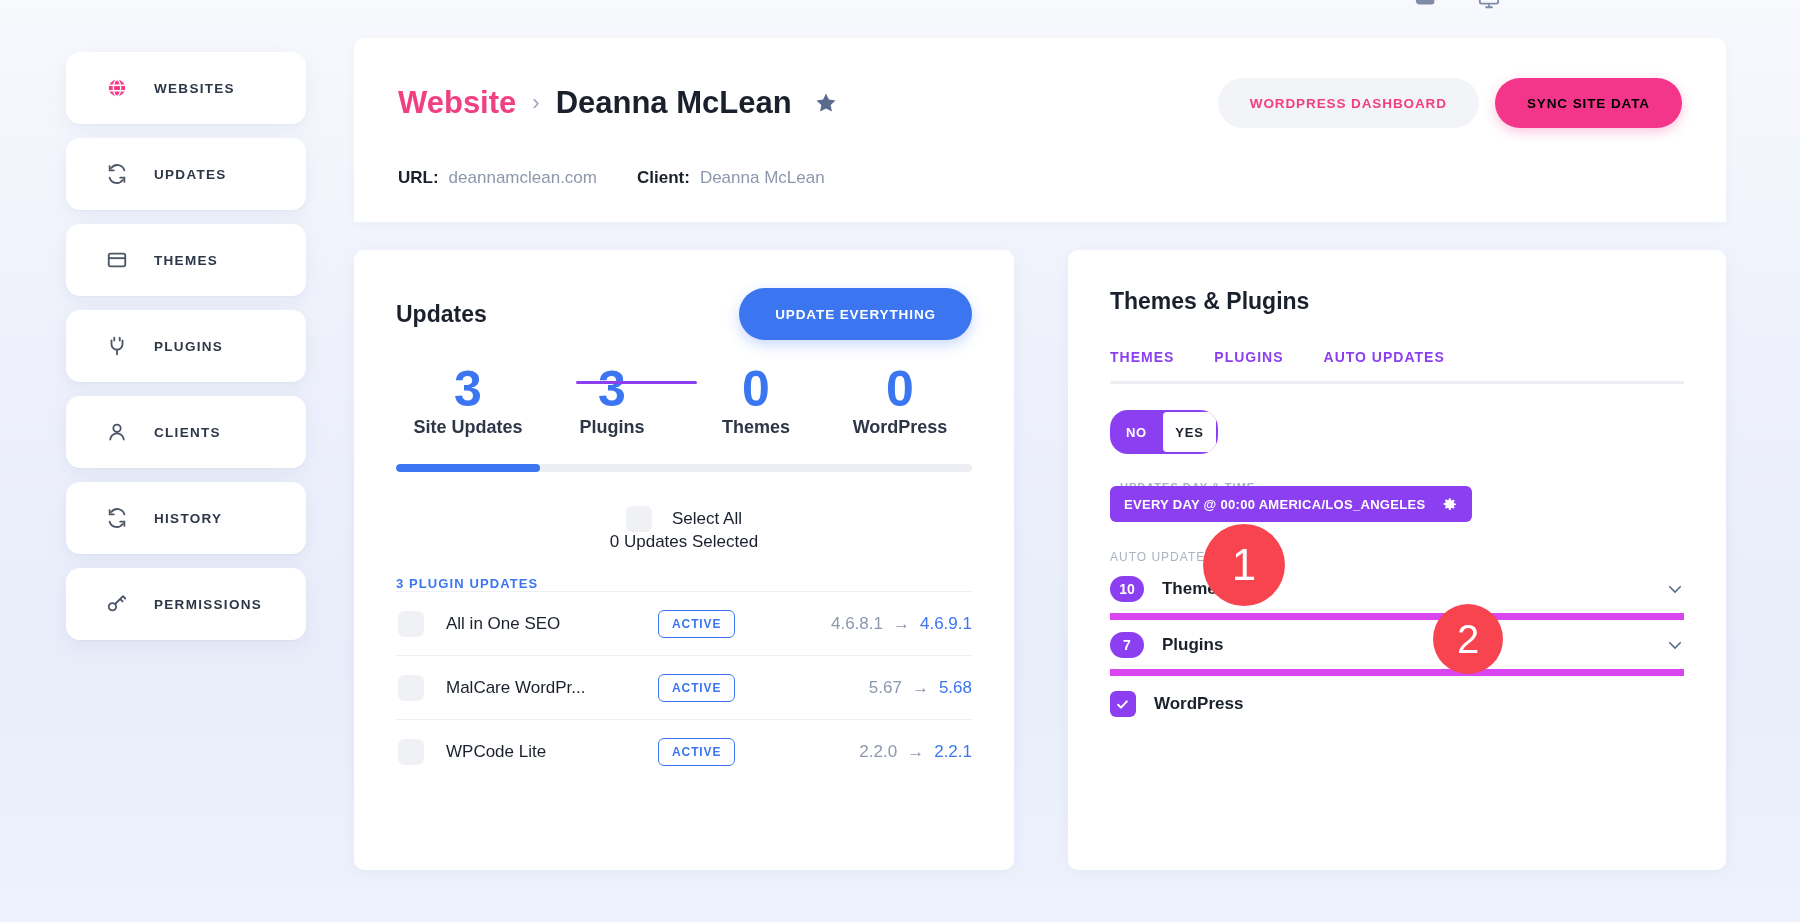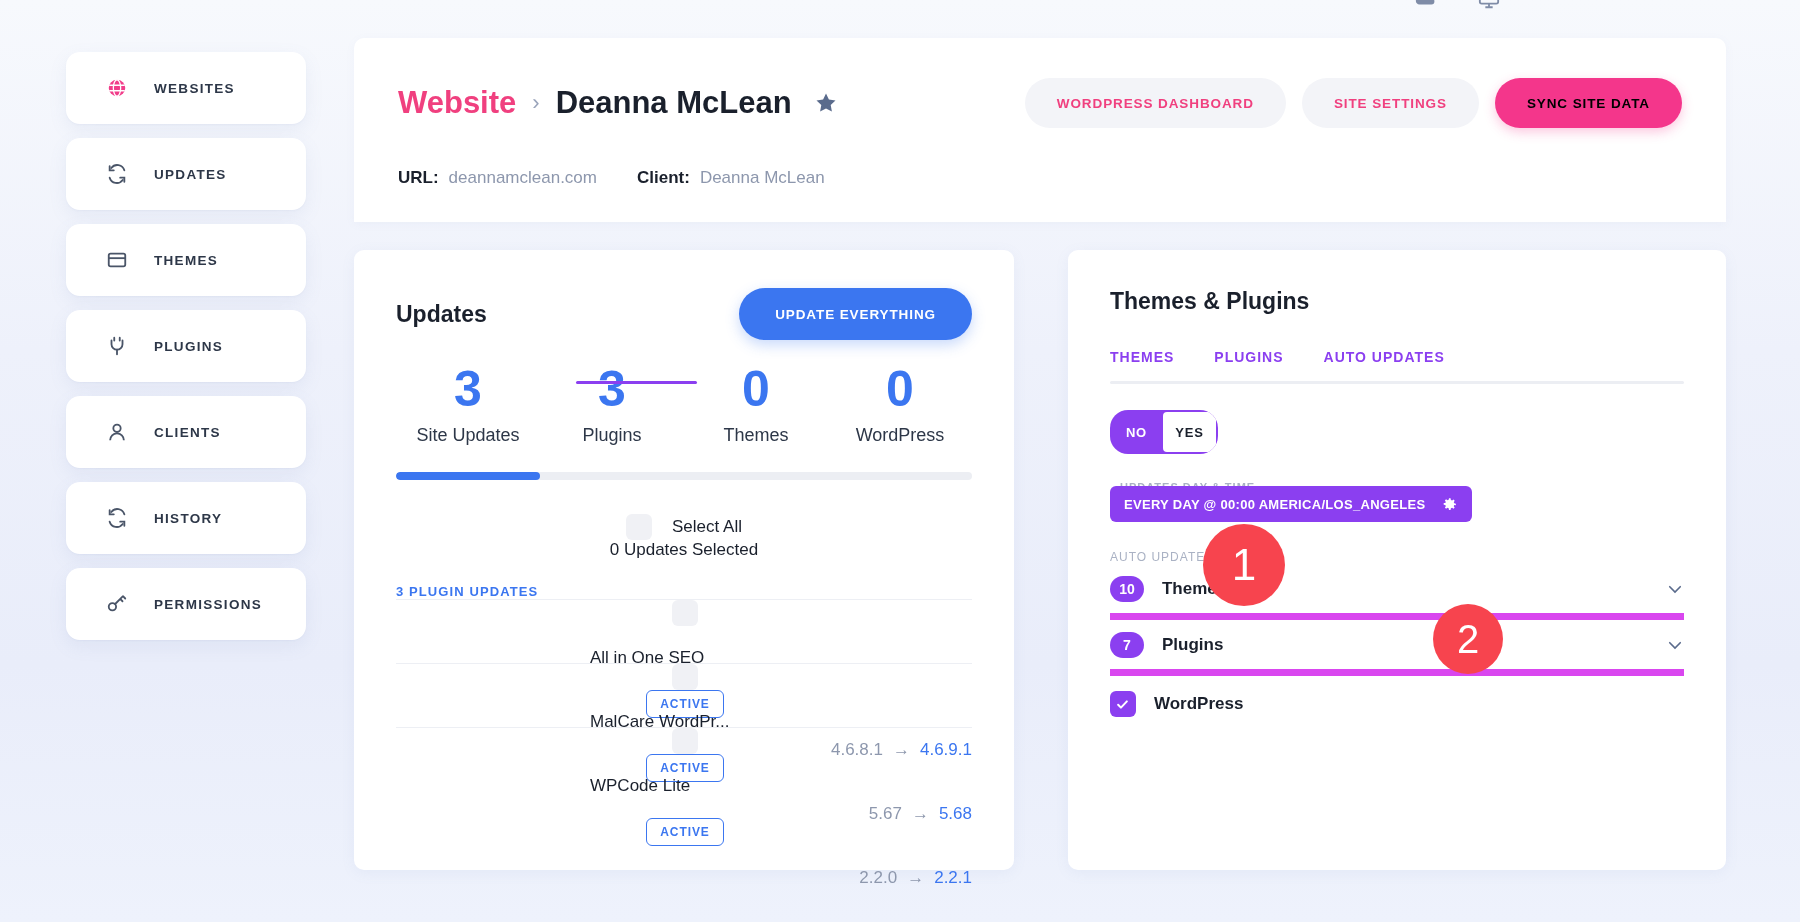--- a/index.html
+++ b/index.html
@@ -98,21 +98,21 @@
     display: flex; align-items: center; justify-content: center;
     font-size: 13.5px; font-weight: 700; letter-spacing: 0.9px; cursor: pointer;
     box-shadow: 0 5px 14px rgba(59,118,240,0.28);
   }
 
   .stats { display: flex; margin-top: 22px; }
   .stat { flex: 1; text-align: center; }
   .stat .num {
     font-size: 50px; font-weight: 700; color: #3b76f0; line-height: 1.1;
   }
-  .stat .lbl { font-size: 18px; color: #2d3748; margin-top: 8px; font-weight: 400; }
+  .stat .lbl { font-size: 18px; color: #2d3748; font-weight: 700; }
 
   .progress {
     margin-top: 26px; height: 8px; border-radius: 5px; background: #eceef3;
     overflow: hidden;
   }
   .progress .bar { height: 100%; border-radius: 5px; background: #3b76f0; }
 
   .select-row {
     margin-top: 34px; display: flex; align-items: center; justify-content: center; flex-direction: column;
   }
@@ -125,21 +125,21 @@
   .sel-count { font-size: 17px; color: #1a202c; }
 
   .group-title {
     margin-top: 24px;
     font-size: 13px; font-weight: 700; letter-spacing: 1.1px; color: #3b76f0;
   }
 
   .plugin-row {
     display: flex; align-items: center; height: 64px;
     border-top: 1px solid #edeff4;
-    gap: 22px; padding-left: 2px; flex-direction: column;
+    gap: 22px; padding-left: 2px;
   }
   .plugin-row:first-of-type { border-top: 1px solid #edeff4; }
   .p-name { font-size: 17px; color: #1a202c; width: 190px; white-space: nowrap; }
   .badge-active {
     border: 1px solid #3b76f0; color: #3b76f0; border-radius: 6px;
     font-size: 12px; font-weight: 700; letter-spacing: 0.9px;
     padding: 6px 13px; white-space: nowrap;
   }
   .p-ver { margin-left: auto; display: flex; align-items: center; gap: 10px; }
   .ver-old { font-size: 17px; color: #8d97ad; }
@@ -332,21 +332,20 @@
         <span class="crumb-current">Deanna McLean</span>
         <span class="star-icon">
           <svg viewBox="0 0 24 24" fill="currentColor">
               <path d="M12 2.6l2.9 6 6.6.9-4.8 4.6 1.2 6.5L12 17.6 6.1 20.6l1.2-6.5L2.5 9.5l6.6-.9z"></path>
             </svg>
         </span>
       </div>
 
       <div class="hdr-actions">
         <div class="btn-pill btn-ghost">WORDPRESS DASHBOARD</div>
-        <div class="btn-pill btn-ghost">SITE SETTINGS</div>
         <div class="btn-pill btn-solid">SYNC SITE DATA</div>
       </div>
     </div>
 
     <div class="hdr-meta">
       <div class="meta-group">
         <span class="meta-key">URL:</span>
         <span class="meta-val">deannamclean.com</span>
       </div>
       <div class="meta-group">

